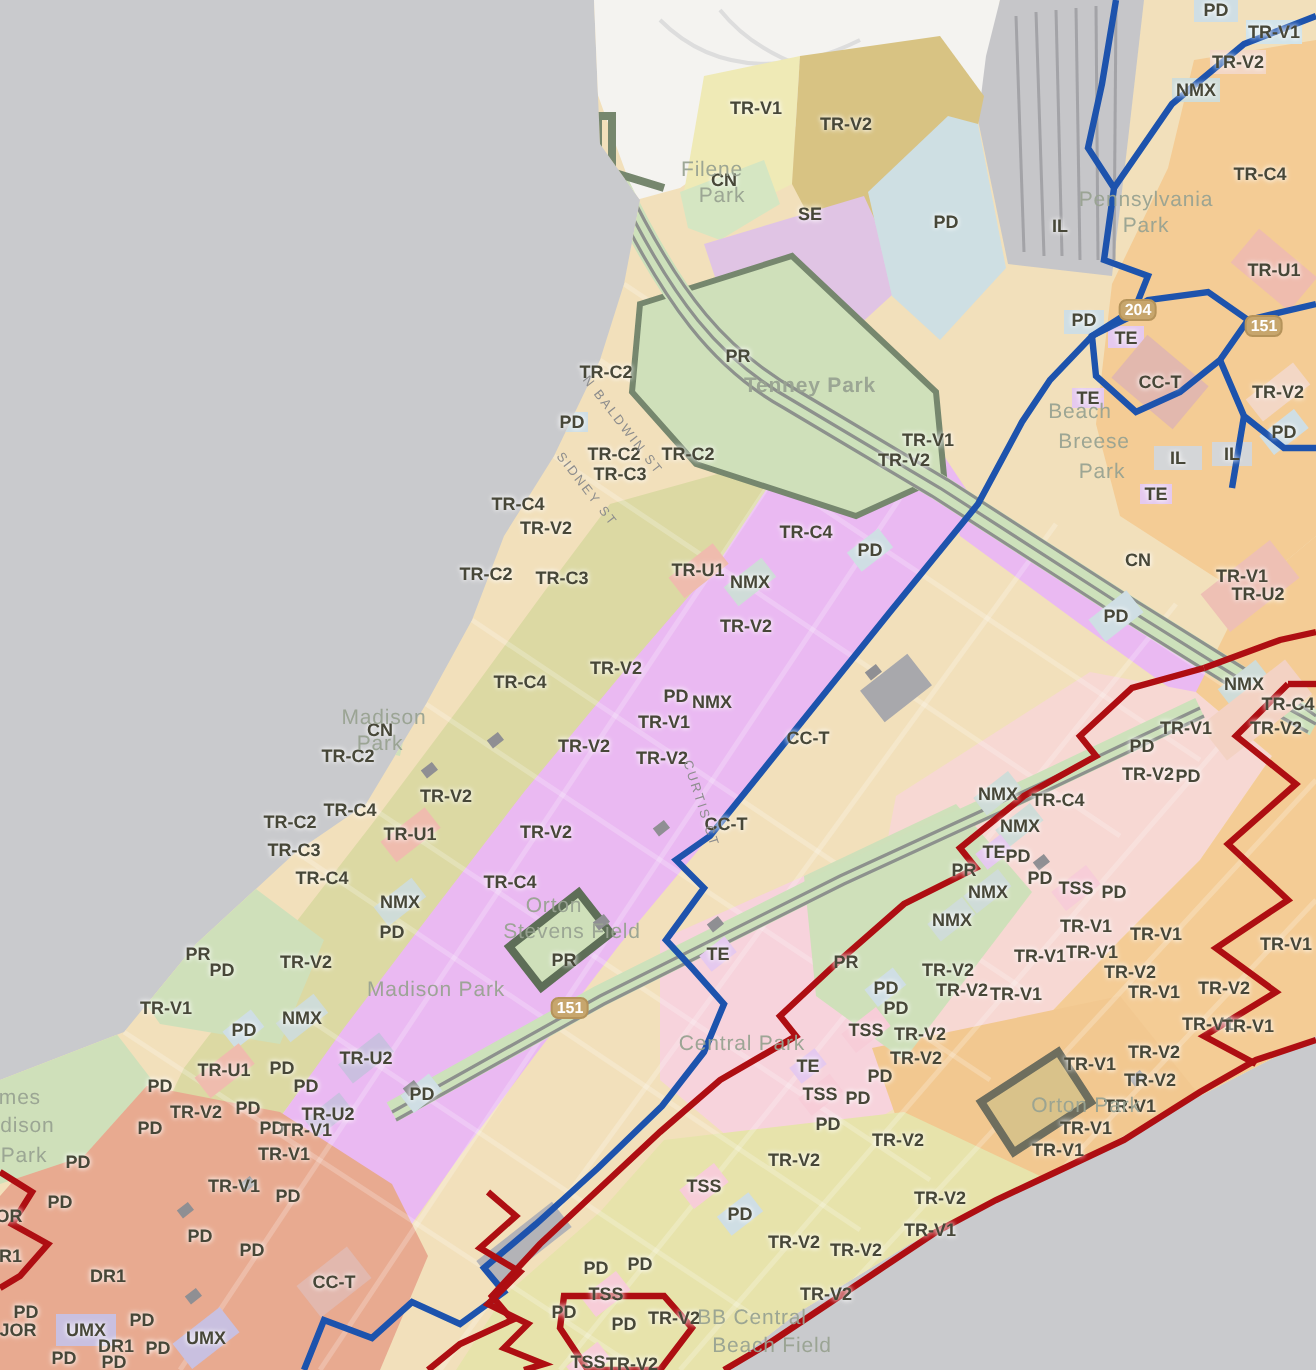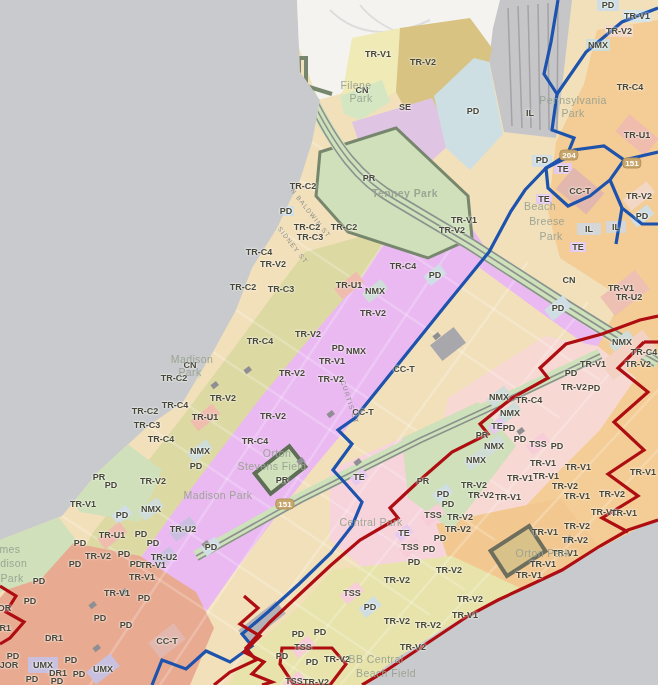--- a/index.html
+++ b/index.html
@@ -370,21 +370,21 @@
       <div class="lbl park" style="left: 361px; top: 98px; transform: translate(-50%, -50%);">Park</div>
       <div class="lbl park" style="left: 573px; top: 100px; transform: translate(-50%, -50%);">Pennsylvania</div>
       <div class="lbl park" style="left: 573px; top: 113px; transform: translate(-50%, -50%);">Park</div>
       <div class="lbl park" style="left: 405px; top: 193px; transform: translate(-50%, -50%); font-weight: bold;">Tenney Park</div>
       <div class="lbl park" style="left: 540px; top: 206px; transform: translate(-50%, -50%);">Beach</div>
       <div class="lbl park" style="left: 547px; top: 221px; transform: translate(-50%, -50%);">Breese</div>
       <div class="lbl park" style="left: 551px; top: 236px; transform: translate(-50%, -50%);">Park</div>
       <div class="lbl park" style="left: 192px; top: 359px; transform: translate(-50%, -50%);">Madison</div>
       <div class="lbl park" style="left: 190px; top: 372px; transform: translate(-50%, -50%);">Park</div>
       <div class="lbl park" style="left: 277px; top: 453px; transform: translate(-50%, -50%);">Orton</div>
-      <div class="lbl park" style="left: 272px; top: 466px; transform: translate(-50%, -50%); text-align: center;">Stevens Field</div>
+      <div class="lbl park" style="left: 286px; top: 466px; transform: translate(-50%, -50%); text-align: center;">Stevens Field</div>
       <div class="lbl park" style="left: 218px; top: 495px; transform: translate(-50%, -50%);">Madison Park</div>
       <div class="lbl park" style="left: 371px; top: 522px; transform: translate(-50%, -50%);">Central Park</div>
       <div class="lbl park" style="left: 519px; top: 553px; transform: translate(-50%, -50%); padding-left: 48px;">Orton Park</div>
       <div class="lbl park" style="left: 376px; top: 659px; transform: translate(-50%, -50%);">BB Central</div>
       <div class="lbl park" style="left: 386px; top: 673px; transform: translate(-50%, -50%);">Beach Field</div>
       <div class="lbl park" style="left: 4px; top: 549px; transform: translate(-50%, -50%);">James</div>
       <div class="lbl park" style="left: 6px; top: 563px; transform: translate(-50%, -50%);">Madison</div>
       <div class="lbl park" style="left: 12px; top: 578px; transform: translate(-50%, -50%);">Park</div>
       <div class="lbl street" style="left: 311px; top: 213px; transform: translate(-50%, -50%) rotate(52deg);">N BALDWIN ST</div>
       <div class="lbl street" style="left: 293px; top: 245px; transform: translate(-50%, -50%) rotate(52deg);">SIDNEY ST</div>

